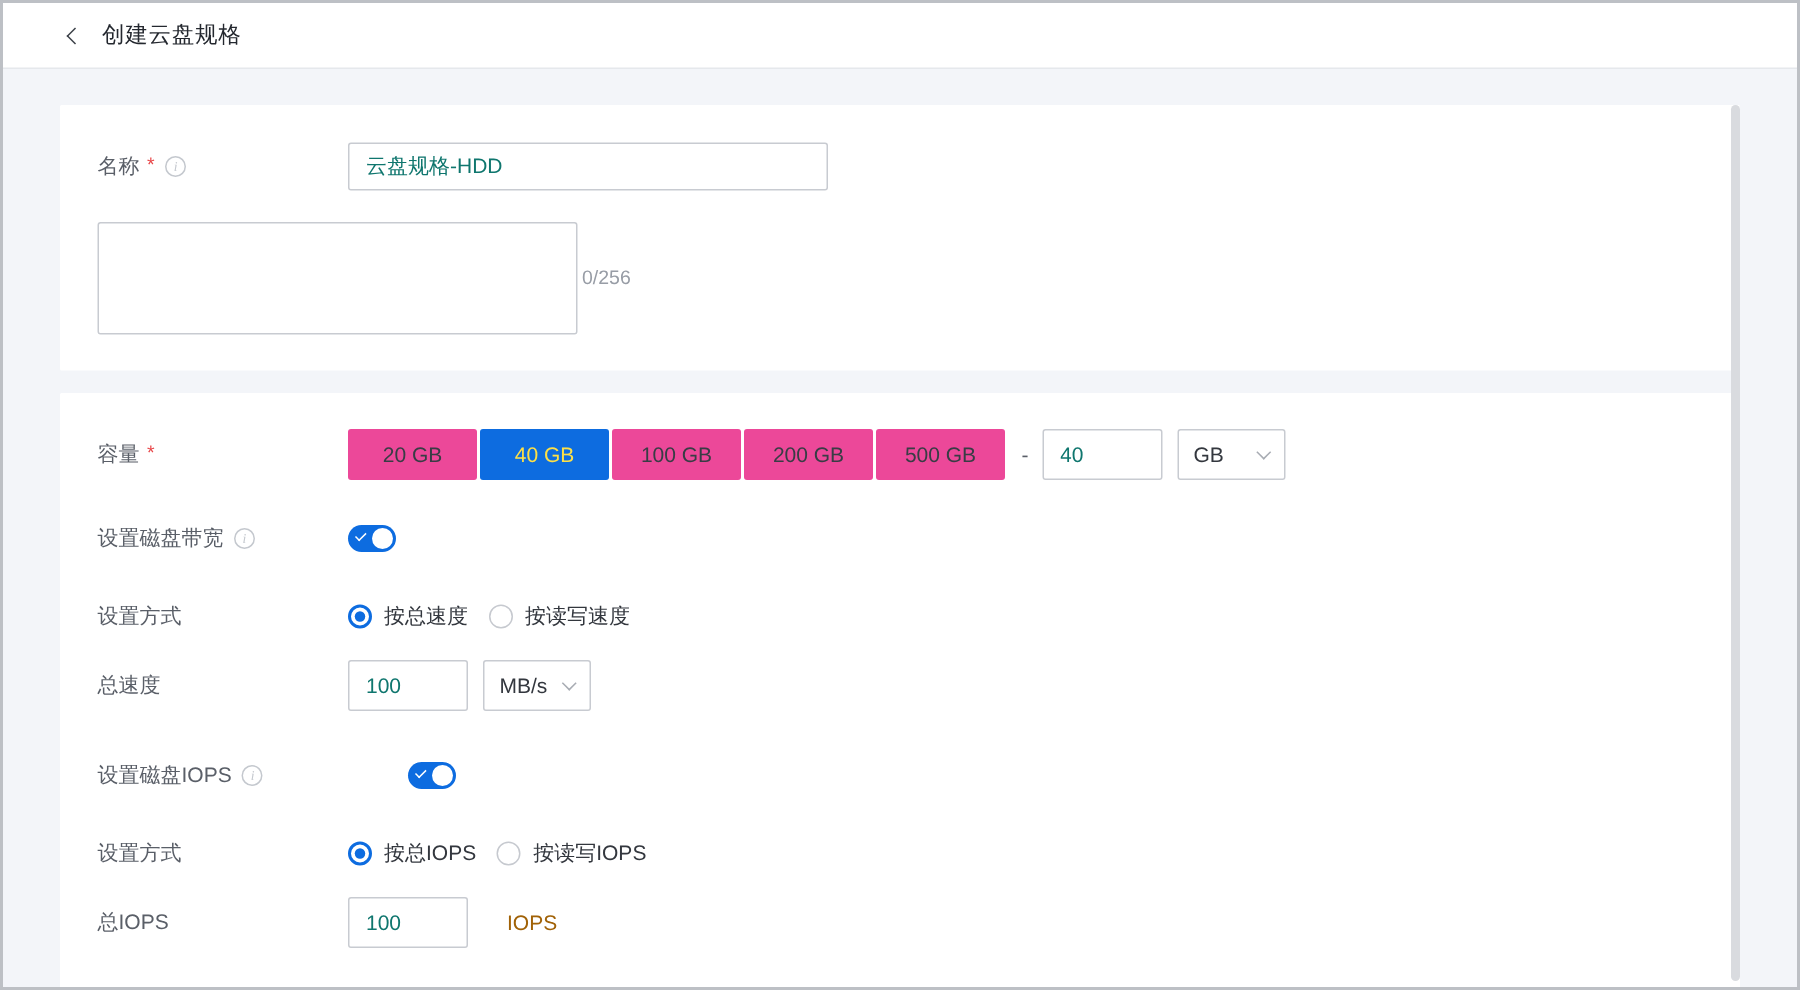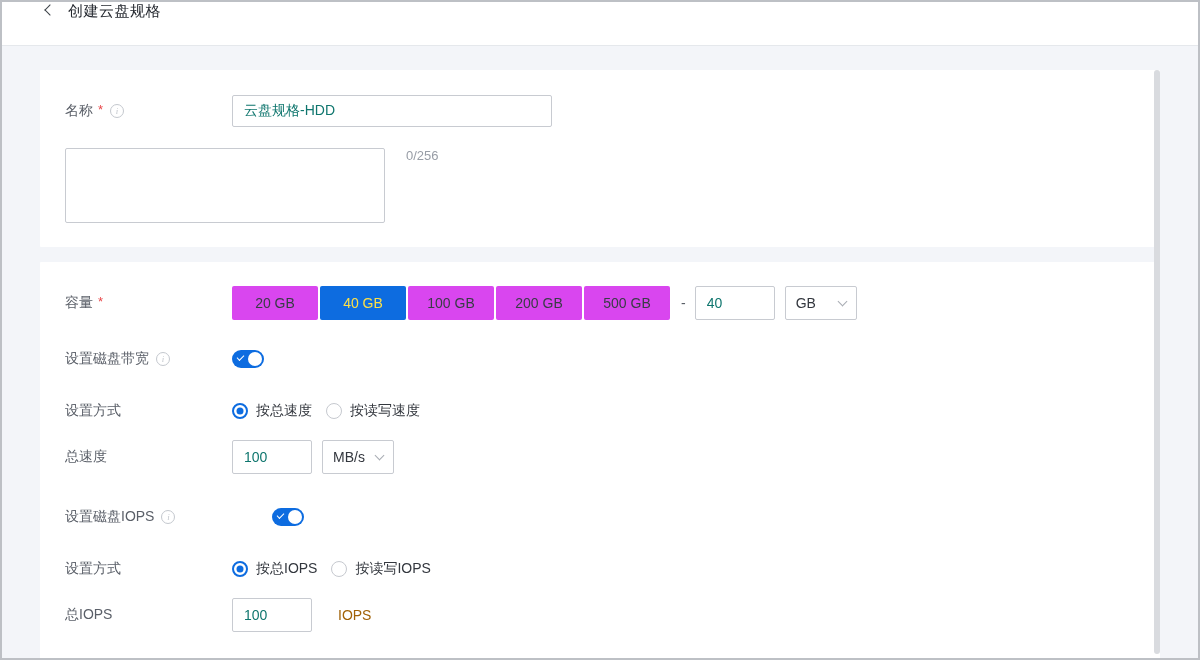--- a/index.html
+++ b/index.html
@@ -7,21 +7,21 @@
   body {
     font-family:"Liberation Sans","DejaVu Sans",sans-serif;
     border:2px solid #bdc0c5;
     background:#f3f5f9;
     overflow:hidden;
     color:#33373e;
   }
   
   .header {
     height:44px; background:#ffffff; border-bottom:1px solid #e5e8ec;
-    display:flex; padding:0 38px; gap:12px;
+    display:flex; align-items:center; padding:0 38px; gap:12px;
   }
   .back-btn {
     width:16px; height:16px; display:flex; align-items:center; justify-content:center;
     cursor:pointer;
   }
   .chevron-left {
     width:8px; height:8px;
     border-left:1.5px solid #3b4047; border-bottom:1.5px solid #3b4047;
     transform:rotate(45deg); margin-left:3px;
   }
@@ -45,30 +45,30 @@
     font-family:"Liberation Serif","DejaVu Serif",serif; font-style:italic;
     margin-left:2px; flex-shrink:0;
   }
 
   input.text-input, textarea.text-area {
     border:1px solid #c8cbd1; border-radius:2px; font-size:14px; color:#0f766e;
     font-family:"Liberation Sans","DejaVu Sans",sans-serif;
     outline:none; background:#fff;
   }
   .name-input { width:320px; height:32px; padding:0 11px; }
-  .desc-wrap { display:flex; align-items:flex-start; gap:21px; }
+  .desc-wrap { display:flex; align-items:center; gap:3px; }
   .text-area { width:320px; height:75px; padding:7px 11px; resize:none; }
   .char-counter { font-size:13px; color:#989da6; padding-bottom:2px; }
   .row-desc { align-items:flex-start; margin-top:21px; }
   .row-desc .row-label { padding-top:7px; }
 
   
   .seg-group { display:flex; gap:2px; }
   .seg-btn {
-    width:86px; height:34px; background:#d946ef; border:none; border-radius:2px;
+    width:86px; height:34px; background:#ec4899; border:none; border-radius:2px;
     font-size:14px; color:#383d45; cursor:pointer;
     font-family:"Liberation Sans","DejaVu Sans",sans-serif;
     display:flex; align-items:center; justify-content:center;
   }
   .seg-btn.selected { background:#0d6ce0; color:#fde047; }
   .range-sep { margin:0 9px 0 11px; color:#5a5f68; font-size:14px; }
   .small-input { width:80px; height:34px; padding:0 11px; }
   .select-box {
     width:72px; height:34px; border:1px solid #c8cbd1; border-radius:2px; background:#fff;
     display:flex; align-items:center; justify-content:space-between;

